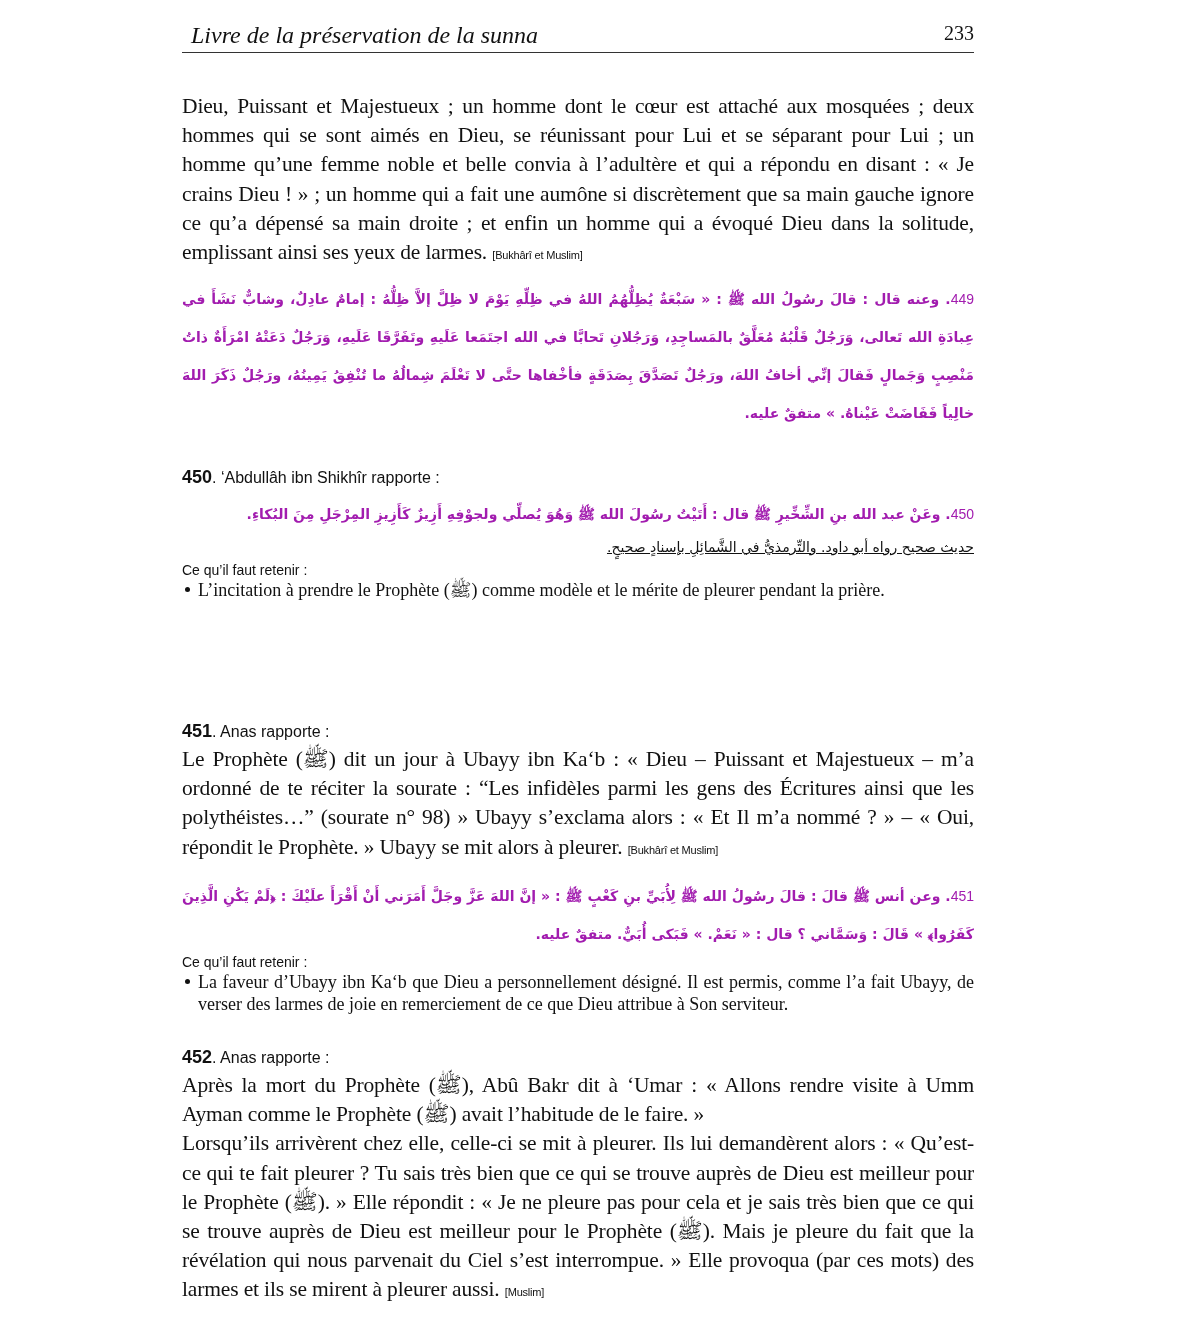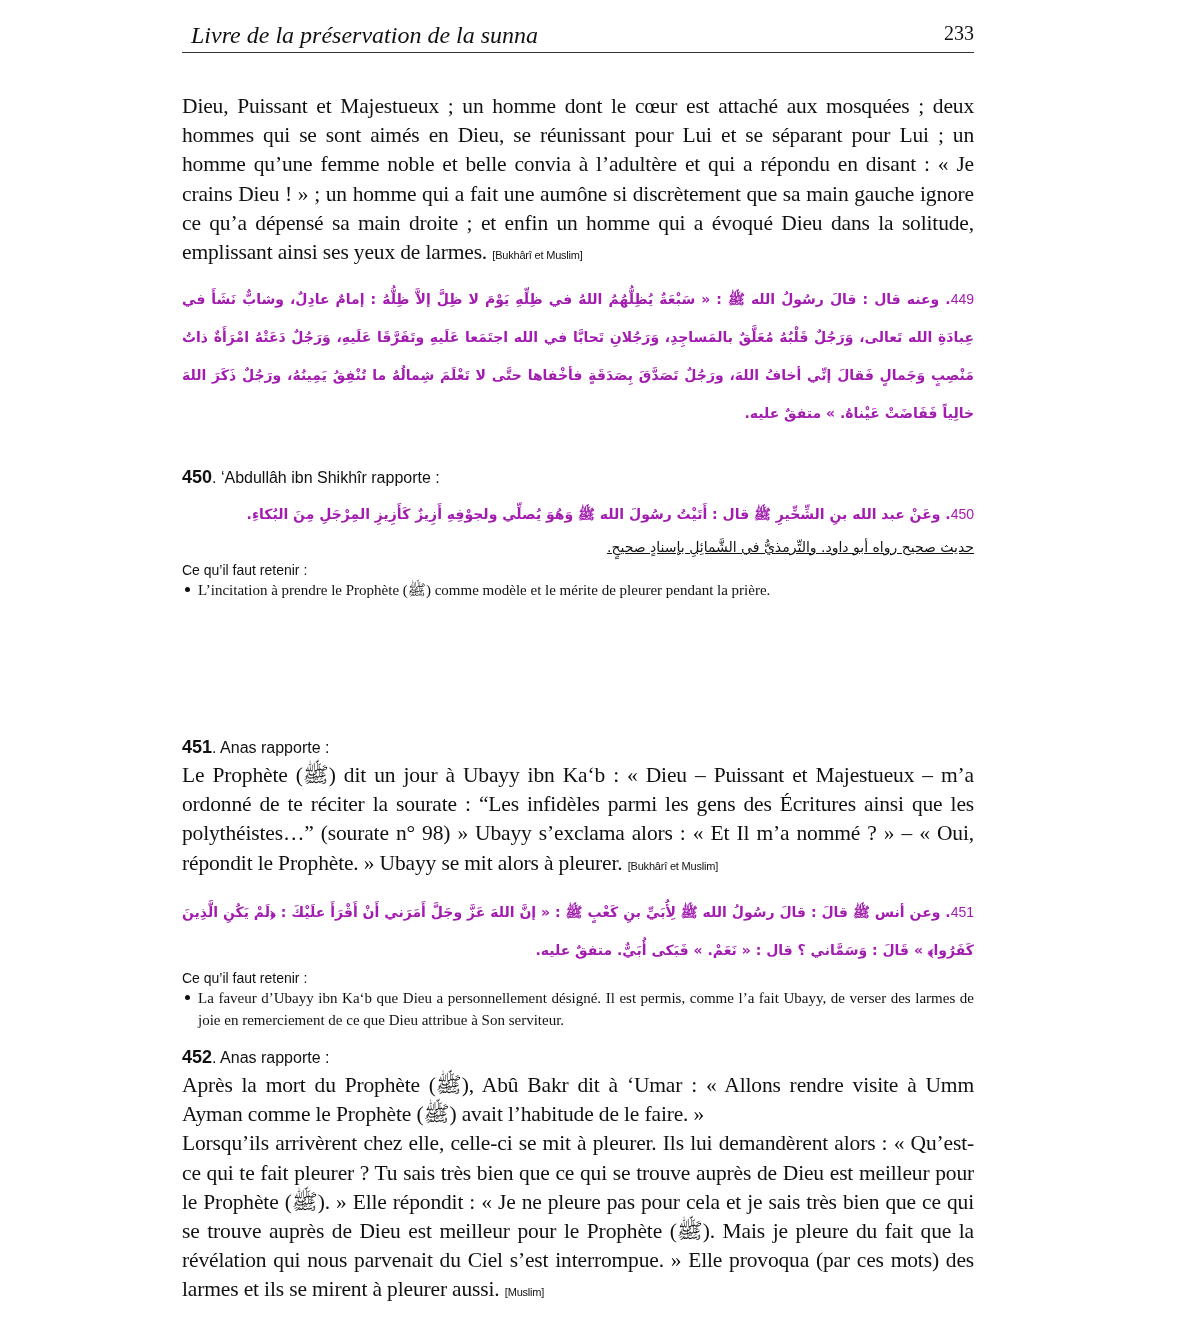--- a/index.html
+++ b/index.html
@@ -15,21 +15,21 @@
   .src { font-family: "Liberation Sans", sans-serif; font-size: 11px; letter-spacing: -0.2px; }
 
   .ar { direction: rtl; font-family: "DejaVu Sans", sans-serif; font-size: 14px; line-height: 38px; text-align: justify; font-weight: bold; color: #a21caf; }
   .ar .num { font-family: "Liberation Sans", sans-serif; font-weight: normal; }
   .ar-small { direction: rtl; font-family: "DejaVu Sans", sans-serif; font-size: 14px; line-height: 28px; text-align: right; color: #111; }
 
   .hd { font-family: "Liberation Sans", sans-serif; font-size: 16px; line-height: 22px; }
   .hd .n { font-weight: bold; font-size: 18px; }
 
   .retain-label { font-family: "Liberation Sans", sans-serif; font-size: 14px; line-height: 18px; }
-  .bullet { font-family: "Liberation Serif", serif; font-size: 15px; line-height: 22px; padding-left: 16px; position: relative; text-align: justify; }
+  .bullet { font-family: "Liberation Serif", serif; font-size: 18px; line-height: 22px; padding-left: 16px; position: relative; text-align: justify; }
   .bullet::before { content: ""; position: absolute; left: 3px; top: 8px; width: 5px; height: 5px; background: #111; border-radius: 50%; }
 
   .blk { position: absolute; left: 0; width: 792px; }
 </style>
 </head>
 <body>
 
 <div class="page">
 
   <div class="running-head">
@@ -53,21 +53,21 @@
       <span class="n">450</span><span>. ‘Abdullâh ibn Shikhîr rapporte :</span>
     </div>
     <p class="ar" style="margin:6px 0 0 0;">
       <span class="num">450</span><span>. وعَنْ عبد الله بنِ الشِّخِّيرِ ﷺ قال : أَتَيْتُ رسُولَ الله ﷺ وَهُوَ يُصلِّي ولجوْفِهِ أَزِيزٌ كَأَزِيزِ المِرْجَلِ مِنَ البُكاءِ.</span>
     </p>
     <p class="ar-small" style="margin:0;text-decoration:underline;">حديث صحيح رواه أبو داود. والتِّرمذيُّ في الشَّمائِلِ بإسنادٍ صحيحٍ.</p>
     <div class="retain-label">Ce qu’il faut retenir :</div>
     <div class="bullet">L’incitation à prendre le Prophète (ﷺ) comme modèle et le mérite de pleurer pendant la prière.</div>
   </div>
 
-  <div class="blk" style="top:736px;">
+  <div class="blk" style="top:720px;">
     <div class="hd">
       <span class="n">451</span><span>. Anas rapporte :</span>
     </div>
     <p class="fr last" style="margin:2px 0 0 0;">
       <span>Le Prophète (ﷺ) dit un jour à Ubayy ibn Ka‘b : « Dieu – Puissant et Majestueux – m’a ordonné de te réciter la sourate : “Les infidèles parmi les gens des Écritures ainsi que les polythéistes…” (sourate n° 98) » Ubayy s’exclama alors : « Et Il m’a nommé ? » – « Oui, répondit le Prophète. » Ubayy se mit alors à pleurer.</span>
       <span class="src">[Bukhârî et Muslim]</span>
     </p>
     <p class="ar" style="margin:12px 0 0 0;">
       <span class="num">451</span><span>. وعن أنس ﷺ قالَ : قالَ رسُولُ الله ﷺ لِأُبَيِّ بنِ كَعْبٍ ﷺ : « إنَّ اللهَ عَزَّ وجَلَّ أَمَرَني أَنْ أَقْرَأَ علَيْكَ : ﴿لَمْ يَكُنِ الَّذِينَ كَفَرُوا﴾ » قَالَ : وَسَمَّاني ؟ قال : « نَعَمْ. » فَبَكى أُبَيٌّ. متفقٌ عليه.</span>
     </p>

